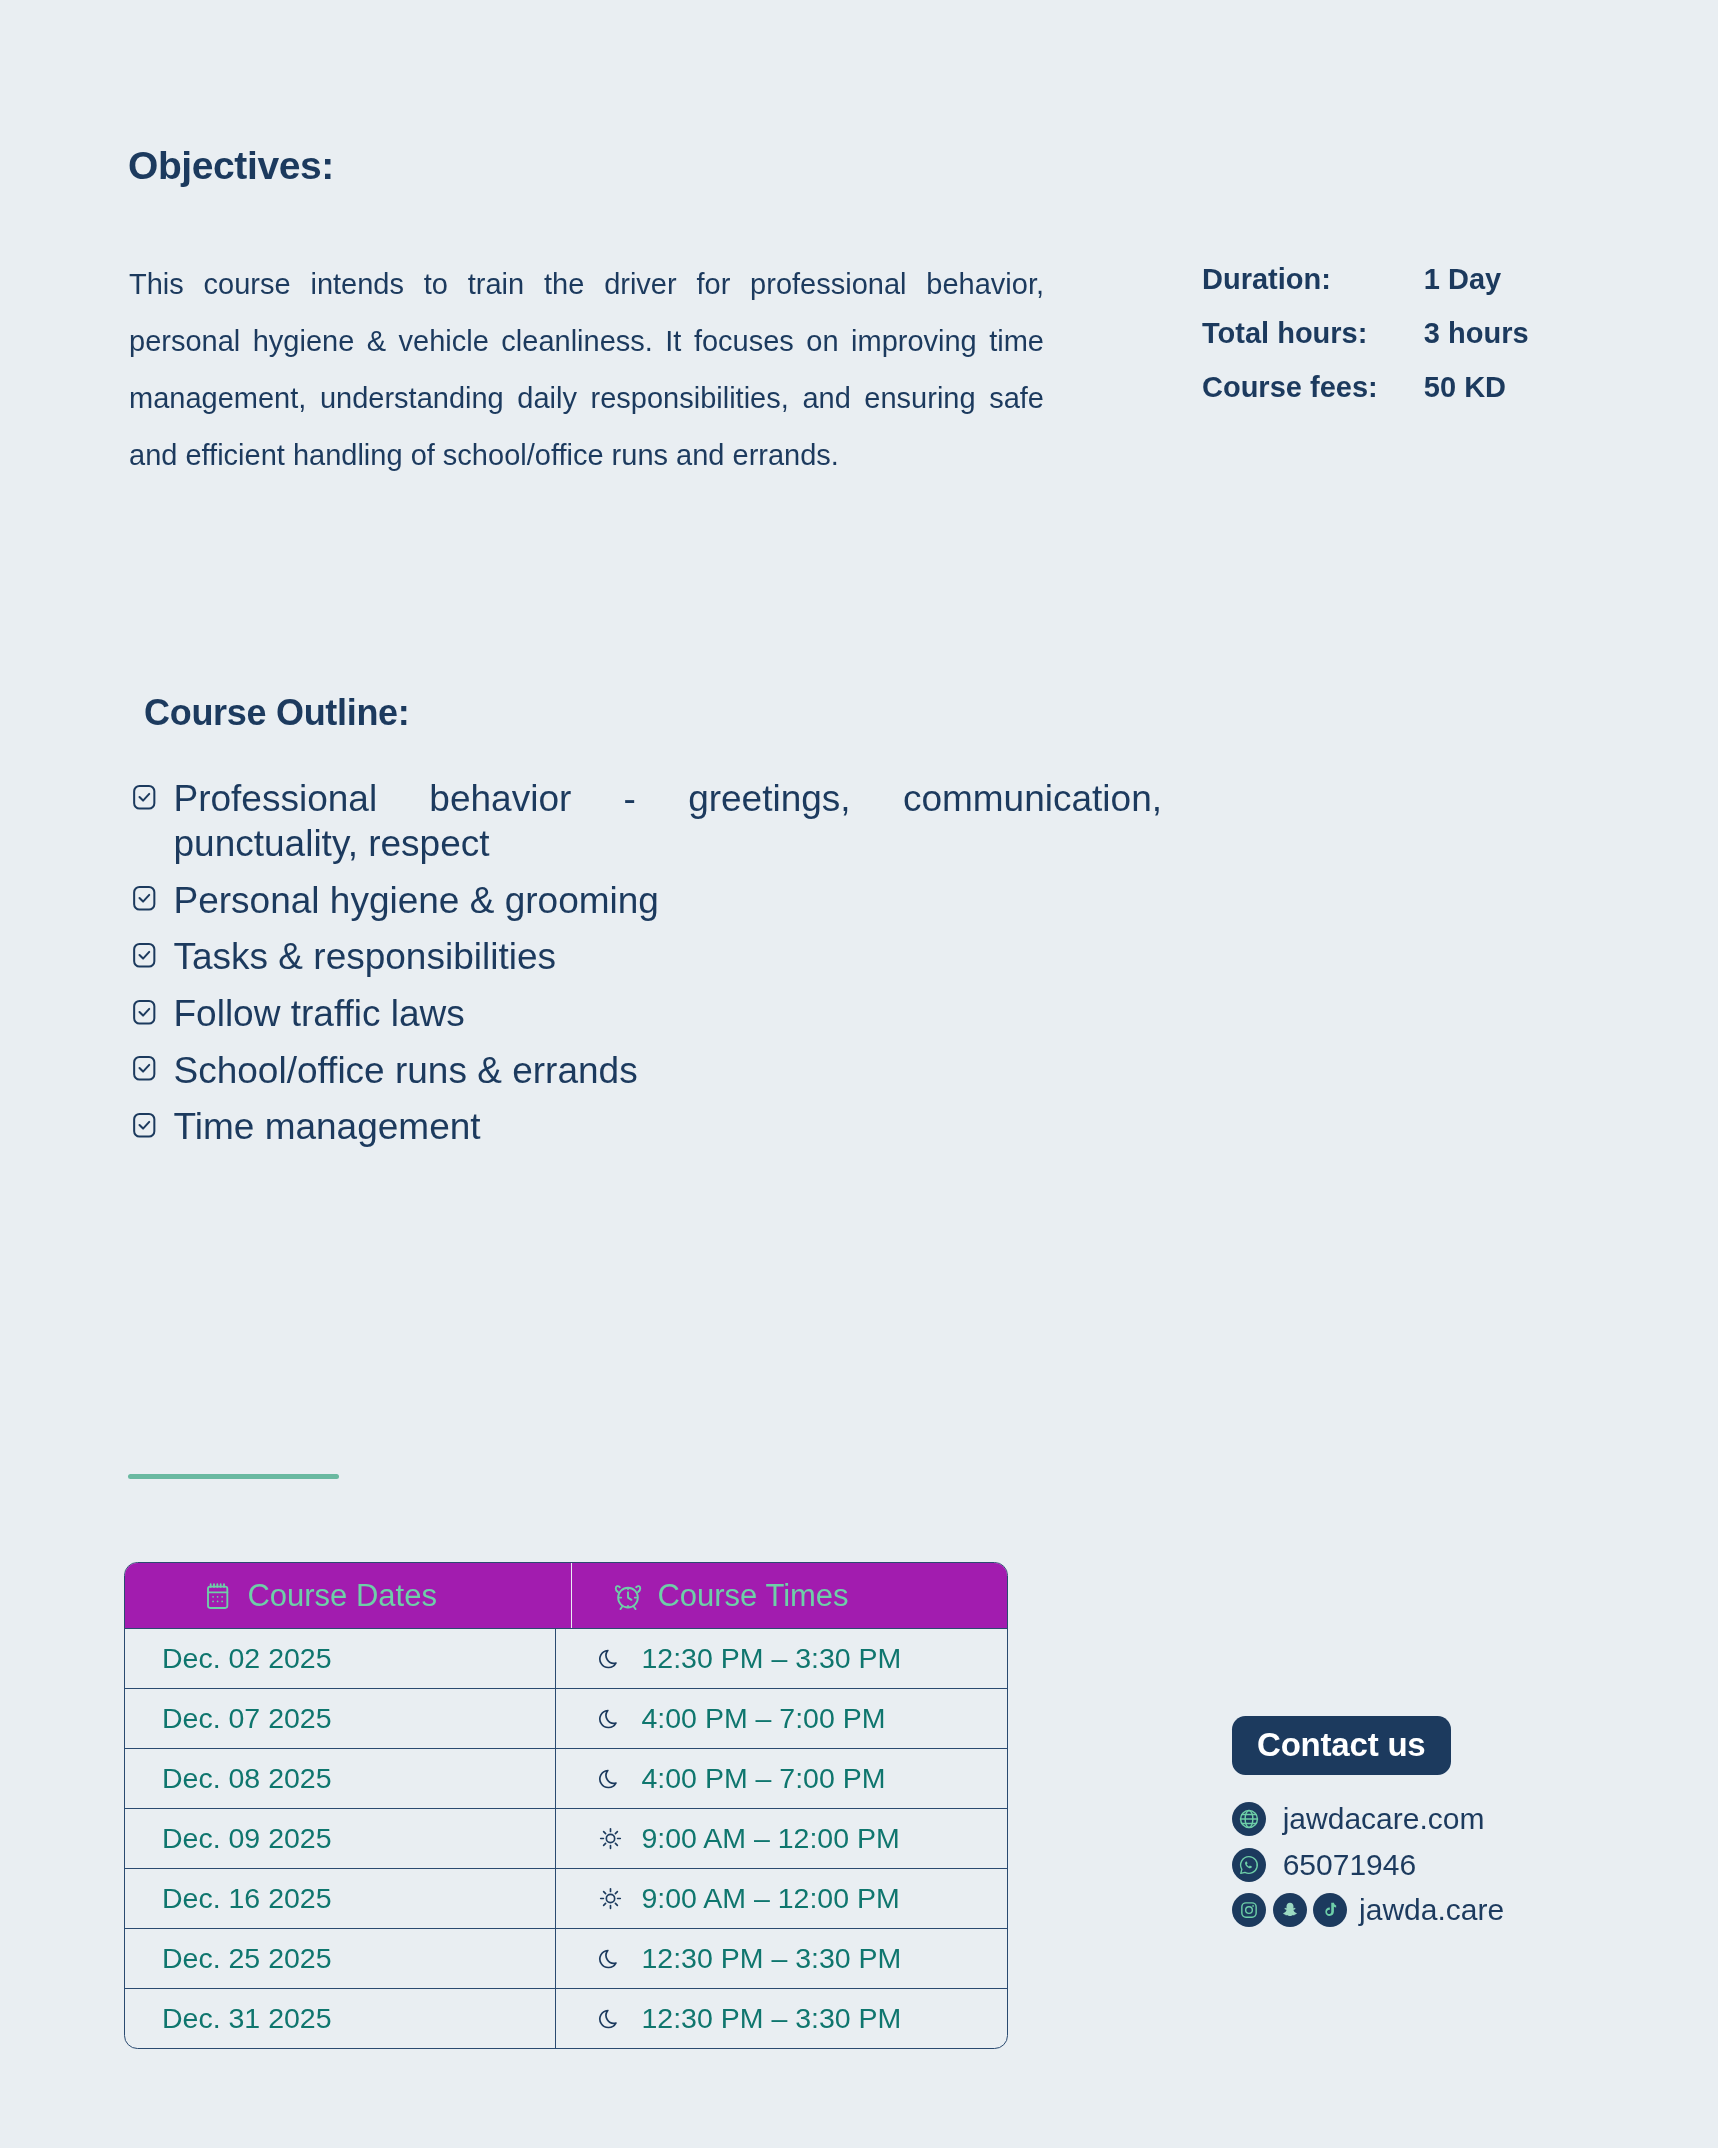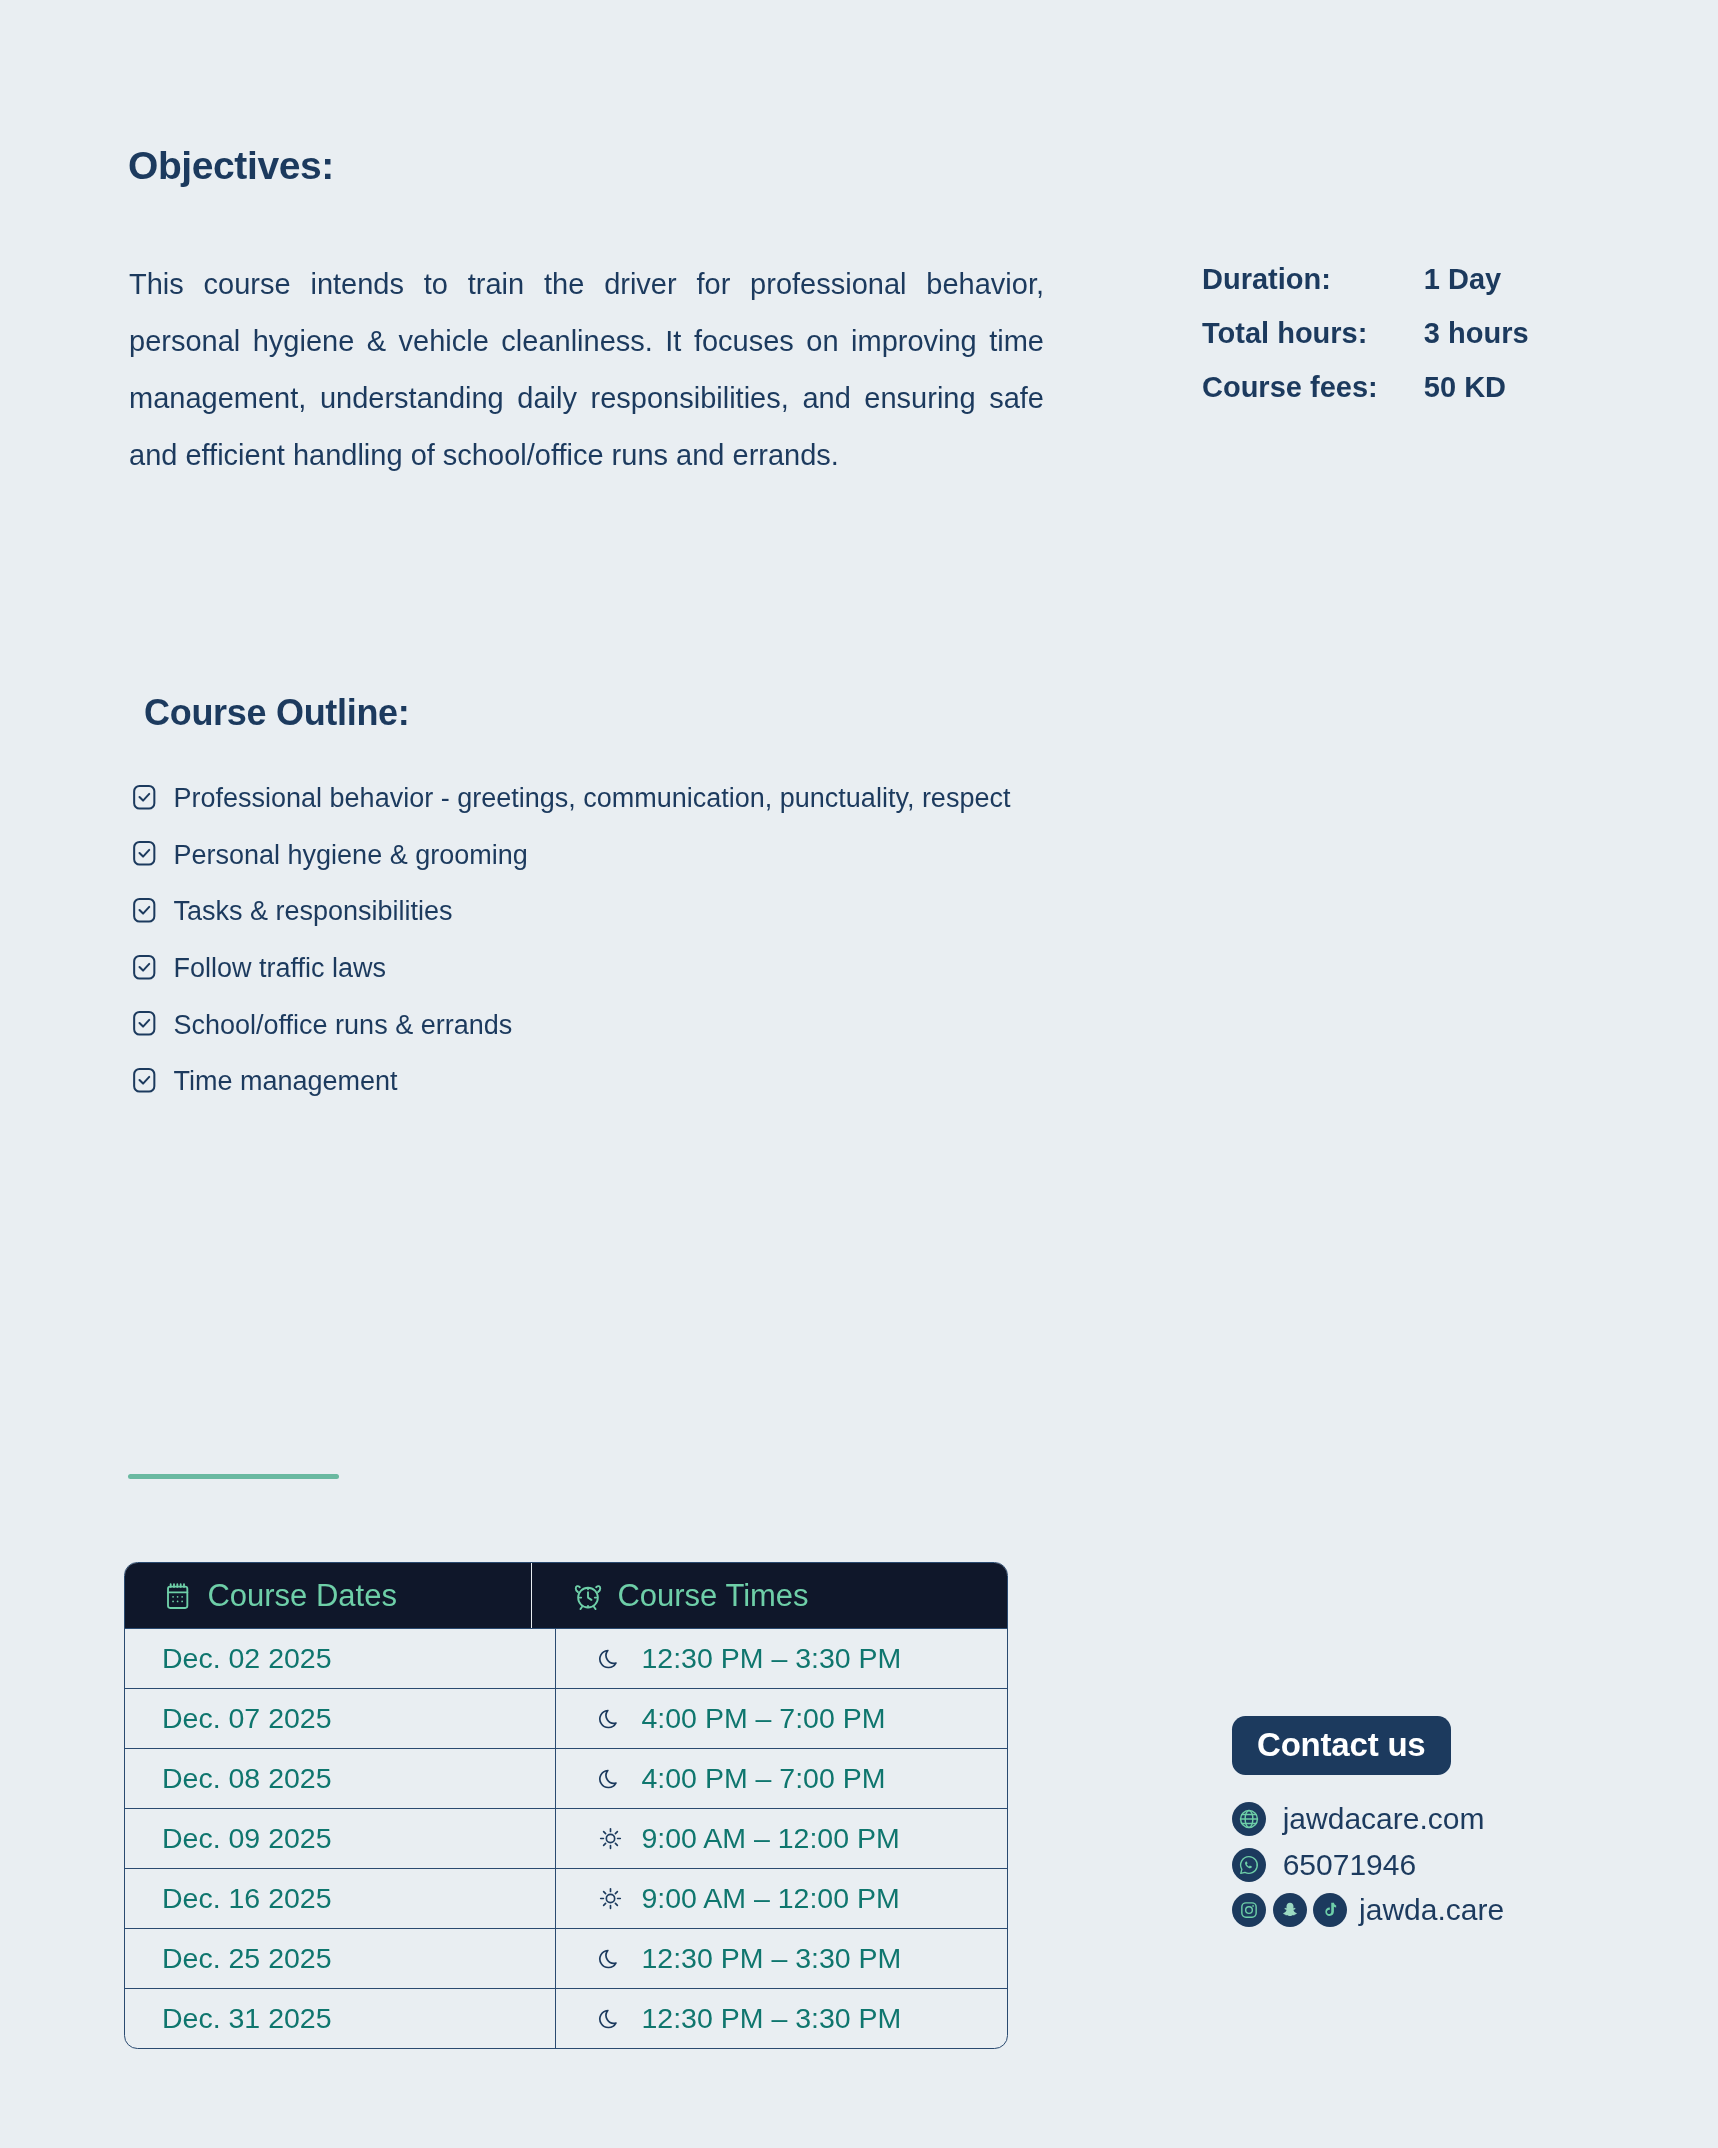--- a/index.html
+++ b/index.html
@@ -98,21 +98,21 @@
   }
   .outline-item .cb {
     flex: 0 0 auto;
     width: 28.5px;
     height: 28.5px;
     margin-top: 6.7px;
     margin-right: 15px;
   }
   .outline-item .cb svg { display: block; }
   .outline-text {
-    font-size: 27px;
+    font-size: 37px;
     line-height: 45px;
     text-align: justify;
     text-justify: inter-word;
     flex: 1 1 auto;
   }
   .outline-item.wrap .outline-text { width: 738px; }
 
   
   .mint-rule {
     position: absolute;
@@ -130,22 +130,23 @@
     left: 124px;
     top: 1562px;
     width: 884px;
     border: 1.7px solid #2a4a70;
     border-radius: 13.4px;
     overflow: hidden;
     background: #e9eef2;
   }
   .sched-head {
     display: flex;
-    background: #0f172a;
+    background: #a21caf;
     height: 65px;
+    padding-left: 40px;
   }
   .sched-head .hcell {
     display: flex;
     align-items: center;
     color: #6ecfa8;
     font-size: 31px;
     font-weight: 400;
   }
   .sched-head .hcell.c1 { width: 406px; padding-left: 37px; }
   .sched-head .hcell.c2 { flex: 1; padding-left: 40px; border-left: 1.7px solid #e9eef2; }

